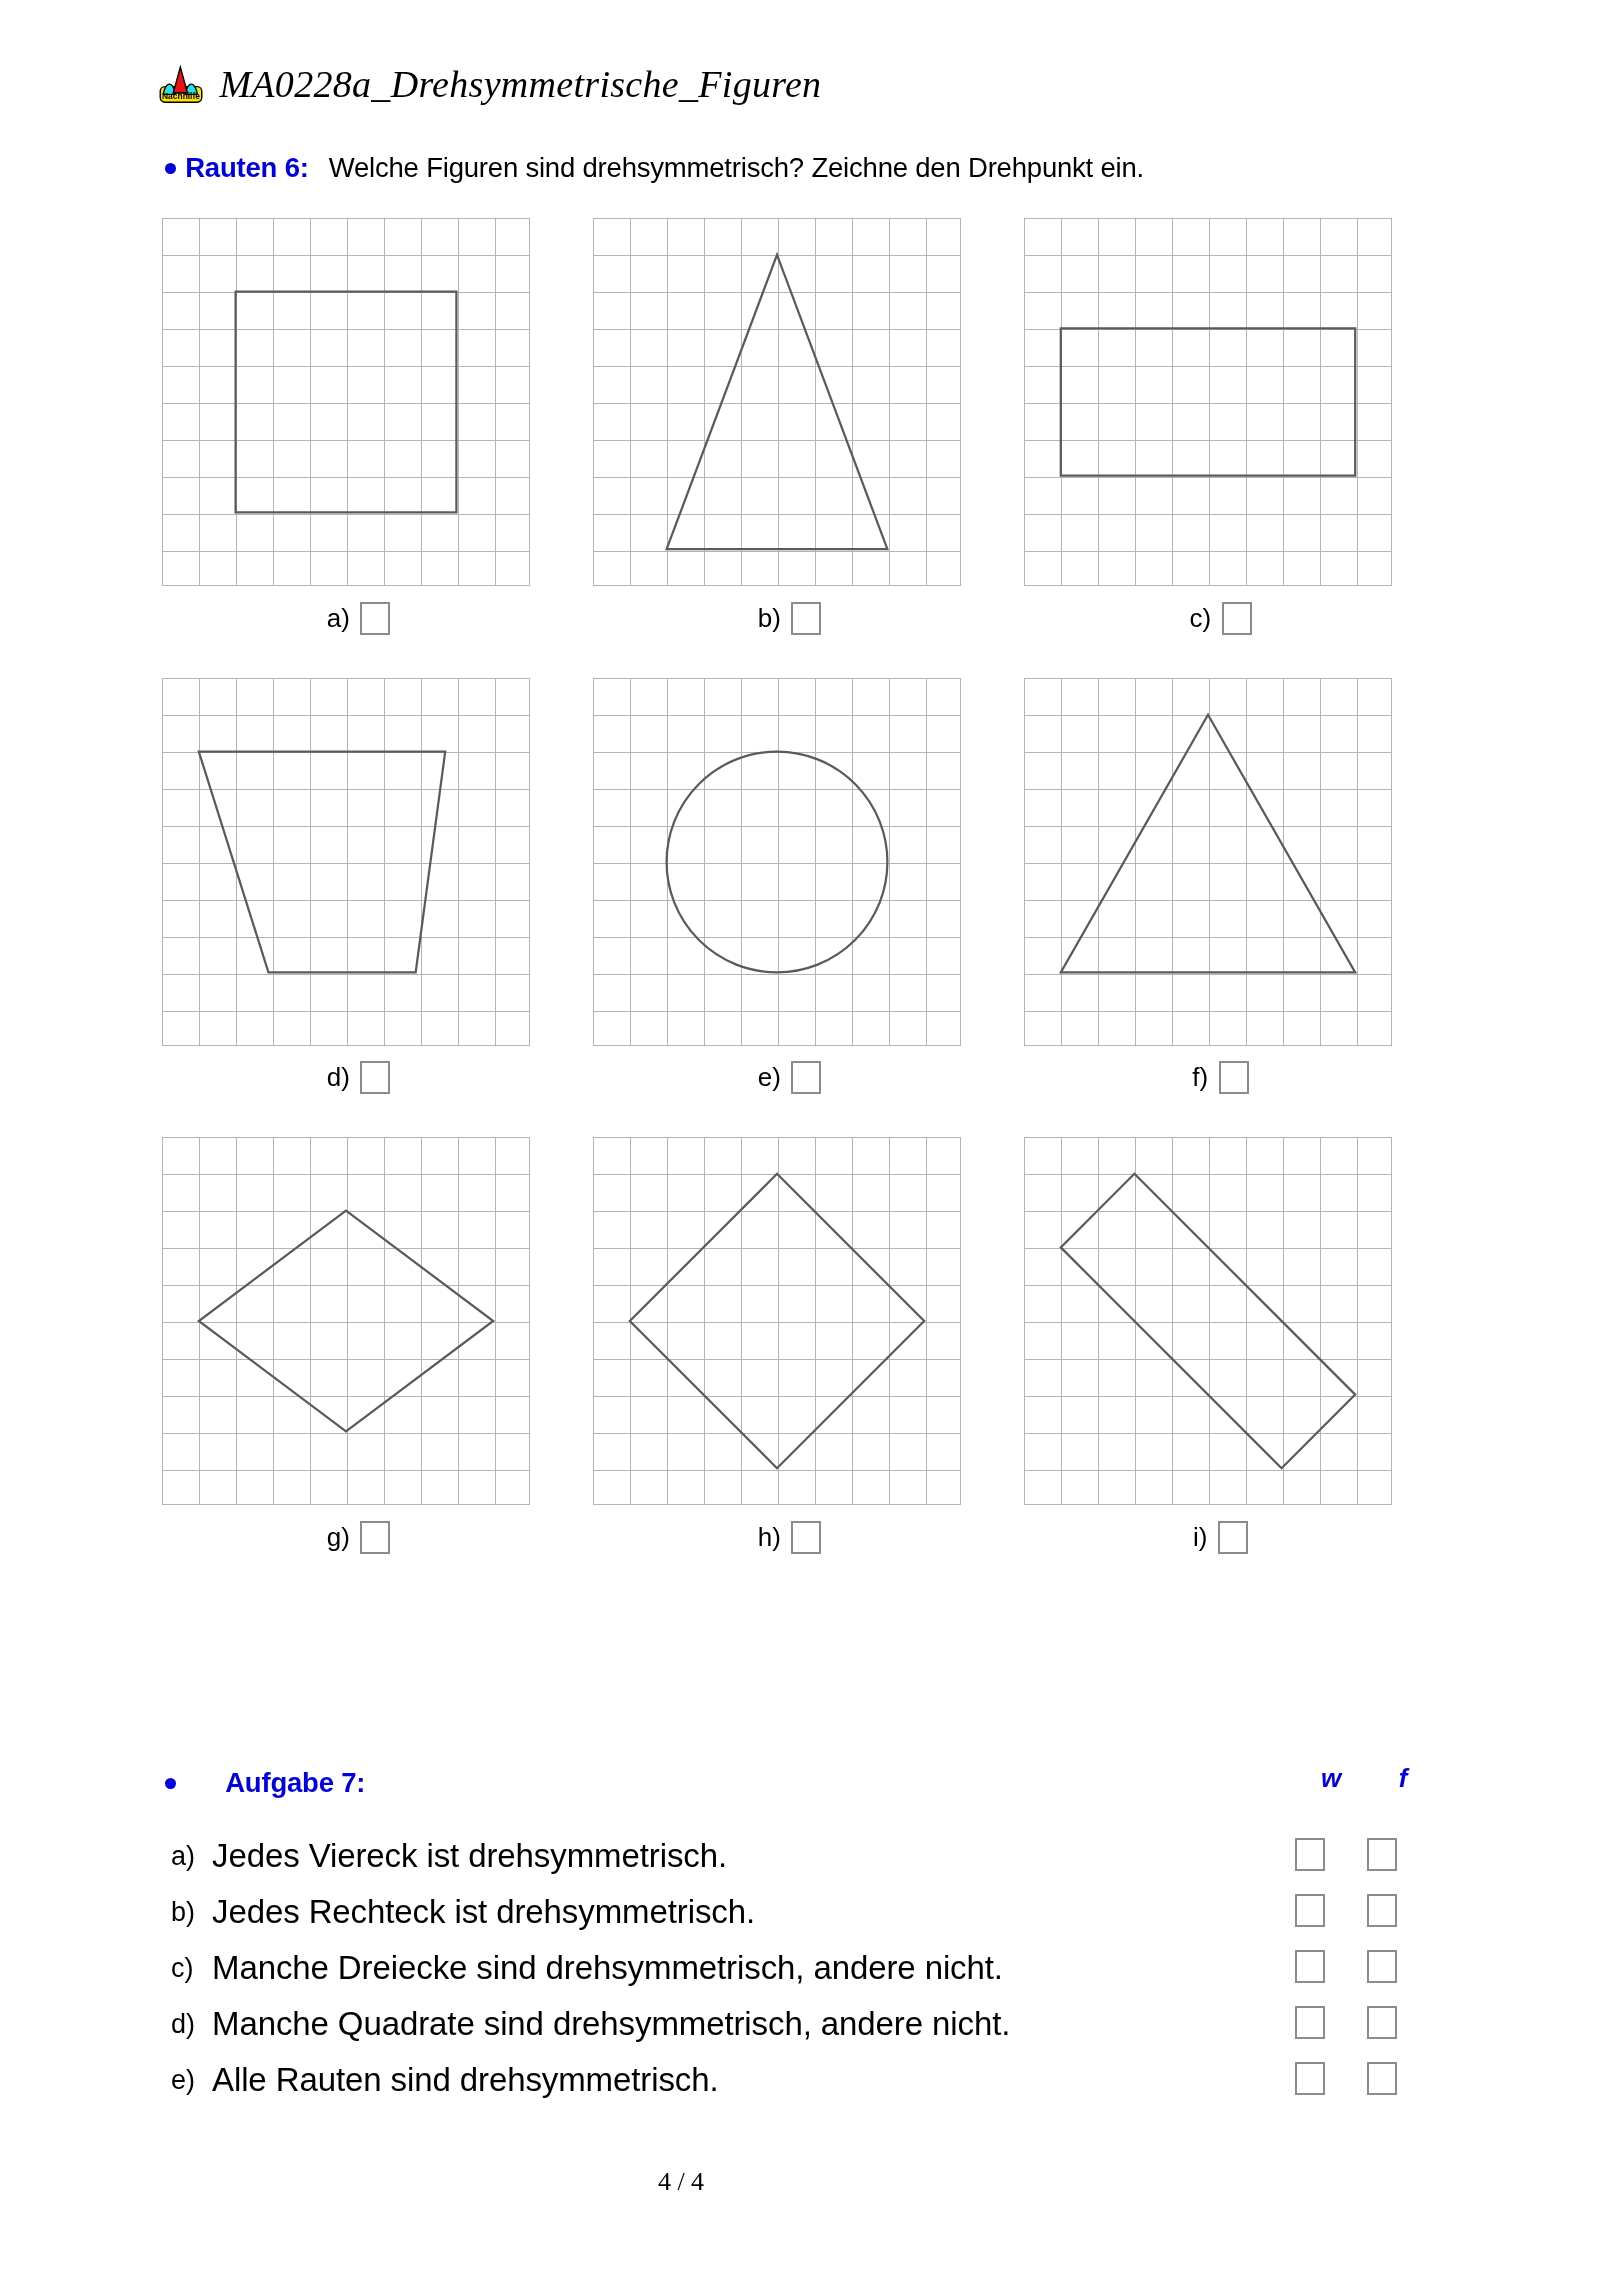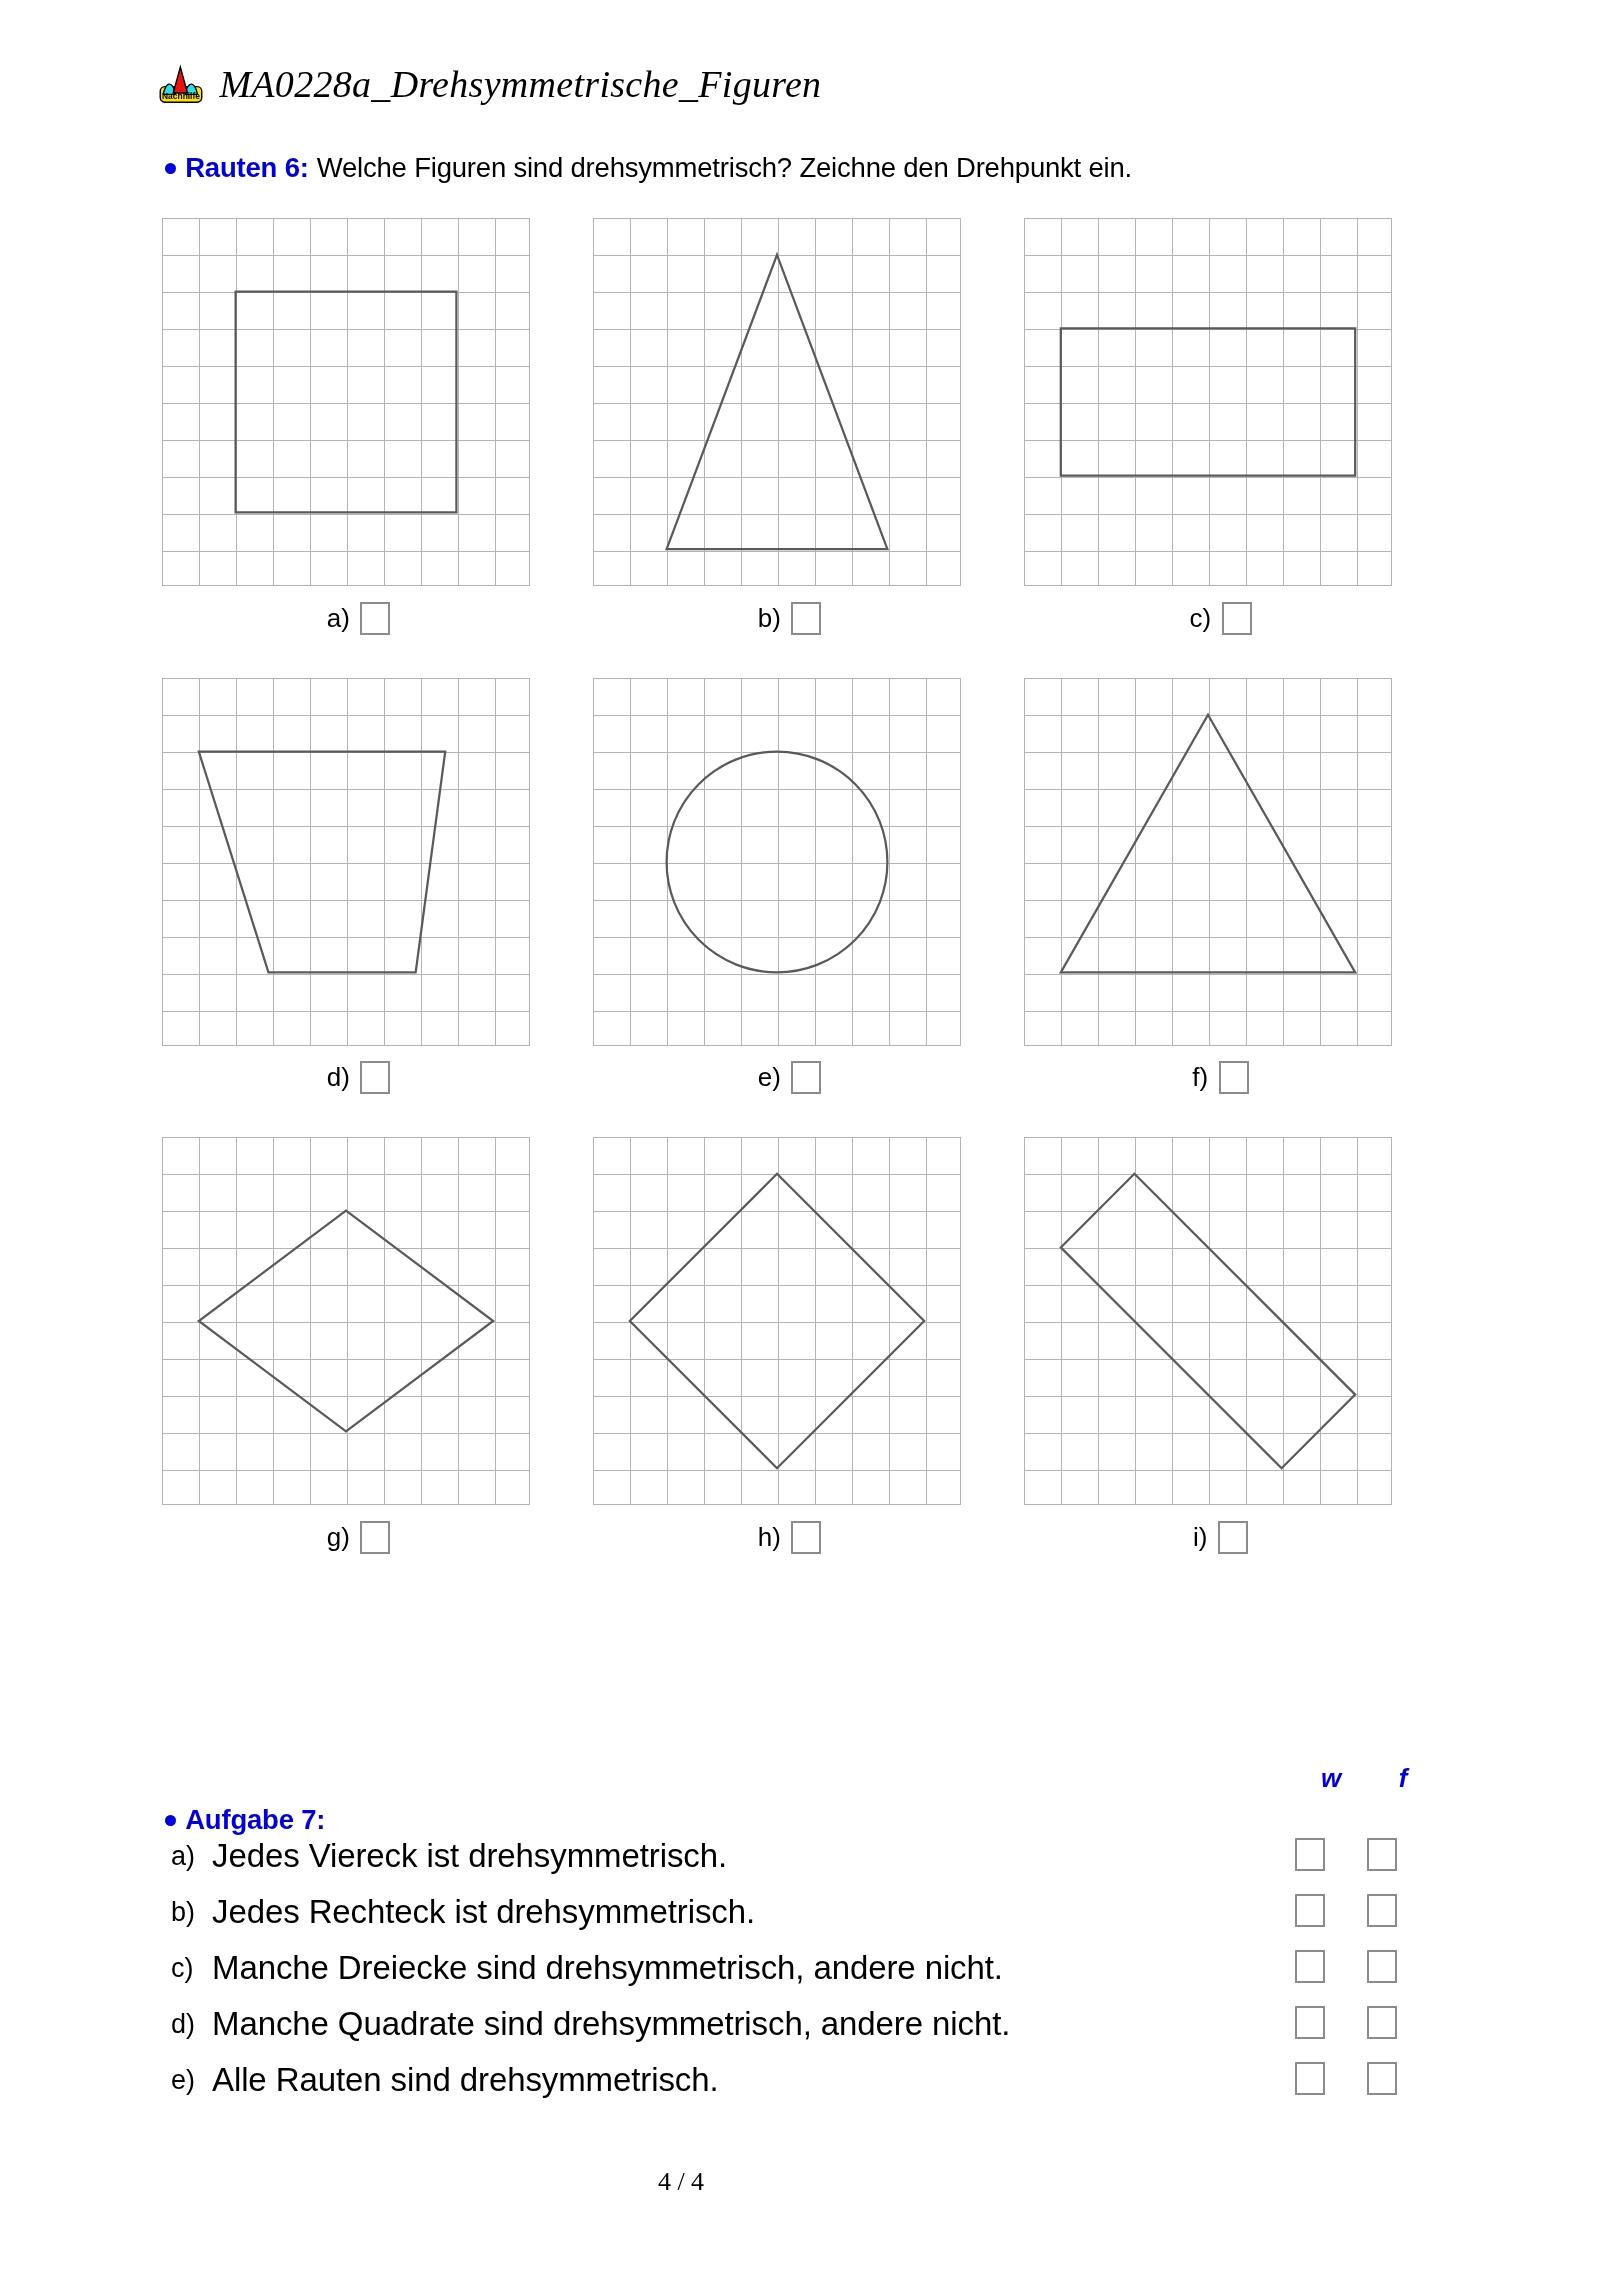--- a/index.html
+++ b/index.html
@@ -60,21 +60,21 @@
   }
   .task-label {
     color: #0000e0;
     font-weight: bold;
     font-size: 27.5px;
     letter-spacing: -0.2px;
   }
   .task-text {
     color: #000000;
     font-size: 27.5px;
-    margin-left: 8px;
+    margin-left: 20px;
     letter-spacing: -0.2px;
   }
   .task-text .u { text-decoration: underline; }
 
   
   .figures {
     position: absolute;
     left: 162px;
     top: 218px;
     width: 1303px;
@@ -331,21 +331,21 @@
       </div>
       <div class="fig-label-row">
         <span class="fig-letter">i)</span>
         <span class="fig-check"></span>
       </div>
     </div>
   </div>
 
 </div>
 
-<div class="task-line" style="left:165px; top:1804px;">
+<div class="task-line" style="left:165px; top:1767px;gap:40px;">
   <span class="bullet"></span>
   <span class="task-label">Aufgabe 7:</span>
 </div>
 
 <div class="wf-head">
   <span>w</span>
   <span>f</span>
 </div>
 
 <div class="stmt-list">

